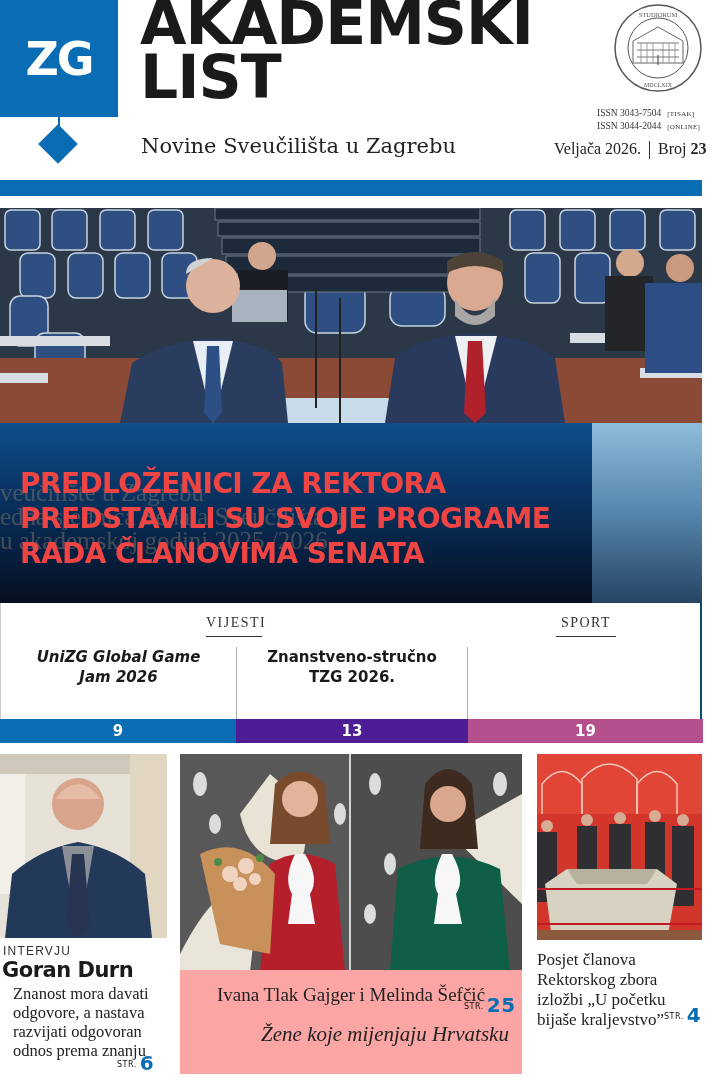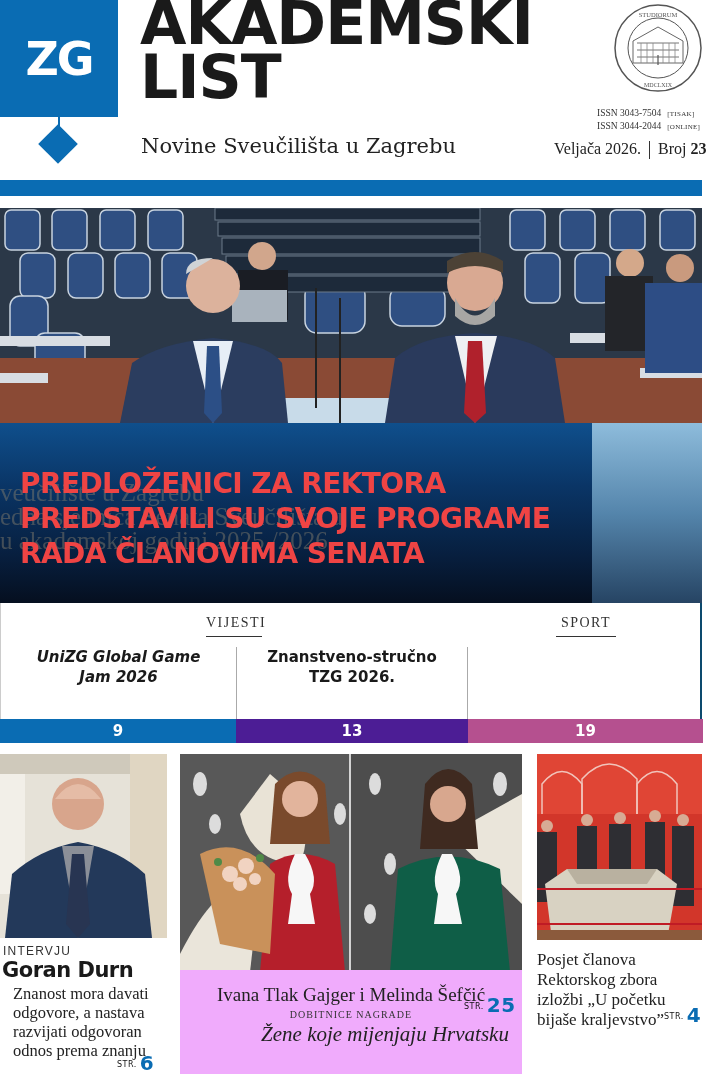--- a/index.html
+++ b/index.html
@@ -46,21 +46,21 @@
   .pg { position: absolute; top: 116px; height: 24px; color: #fff; font-family: "DejaVu Sans", sans-serif; font-weight: bold; font-size: 15px; display: flex; align-items: center; justify-content: center; }
 
   
   .photo { overflow: hidden; }
   .bot-label { font-family: Liberation Sans, sans-serif; font-size: 12px; letter-spacing: 1.2px; color: #333; }
   .bot-name { font-family: "DejaVu Sans", sans-serif; font-weight: bold; font-size: 21px; color: #1a1a1a; letter-spacing: -0.5px; }
   .bot-text { font-family: "Liberation Serif", serif; font-size: 16.5px; line-height: 19px; color: #222; }
   .str { font-family: "DejaVu Sans", sans-serif; font-weight: normal; color: #111; font-size: 8px; letter-spacing: 0.5px; }
   .str b { color: #0a6cb3; font-size: 20px; margin-left: 3px; vertical-align: -3px; }
 
-  .awards-box { left: 180px; top: 970px; width: 342px; height: 104px; background: #f0abfc; }
+  .awards-box { left: 180px; top: 970px; width: 342px; height: 104px; background: #fca5a5; }
   .awards-names { position: absolute; left: 0; width: 342px; top: 14px; text-align: center; font-family: "Liberation Serif", serif; font-size: 19px; color: #222; }
   .awards-sub { position: absolute; left: 0; width: 342px; top: 39px; text-align: center; font-family: "Liberation Serif", serif; font-size: 10px; letter-spacing: 1px; color: #333; }
   .awards-title { position: absolute; left: 0; width: 410px; top: 52px; text-align: center; font-family: "Liberation Serif", serif; font-style: italic; font-size: 21px; color: #222; }
 </style>
 </head>
 <body>
 
 <div class="abs logo-box">
   <span>ZG</span>
 </div>
@@ -259,21 +259,20 @@
 
   <path d="M245 30 Q268 0 292 30 L298 95 L240 95 Z" fill="#3f2a20"></path>
   <circle cx="268" cy="50" r="18" fill="#d8a78e"></circle>
   <path d="M210 218 L218 115 Q268 90 320 115 L330 218 Z" fill="#0f5e47"></path>
   <path d="M262 100 Q250 125 258 140 L254 170 L282 170 L276 140 Q286 125 272 100 Z" fill="#f7f7f7"></path>
   <line x1="170" y1="0" x2="170" y2="218" stroke="#ffffff" stroke-width="1.5"></line>
 </svg>
 
 <div class="abs awards-box">
   <div class="awards-names">Ivana Tlak Gajger i Melinda Šefčić</div>
-  <div class="awards-sub">DOBITNICE NAGRADE</div>
   <div class="awards-title">Žene koje mijenjaju Hrvatsku</div>
 </div>
 <div class="abs str" style="left:464px; top:993px;">
   <span>STR.</span><b>25</b>
 </div>
 
 <svg class="abs photo" style="left:537px; top:754px; width:165px; height:186px;" viewBox="0 0 165 186" preserveAspectRatio="none">
   <rect width="165" height="186" fill="#d2362a"></rect>
   <rect x="0" y="0" width="165" height="60" fill="#e04535"></rect>
   <g fill="none" stroke="#f1c4bb" stroke-width="1.5">

